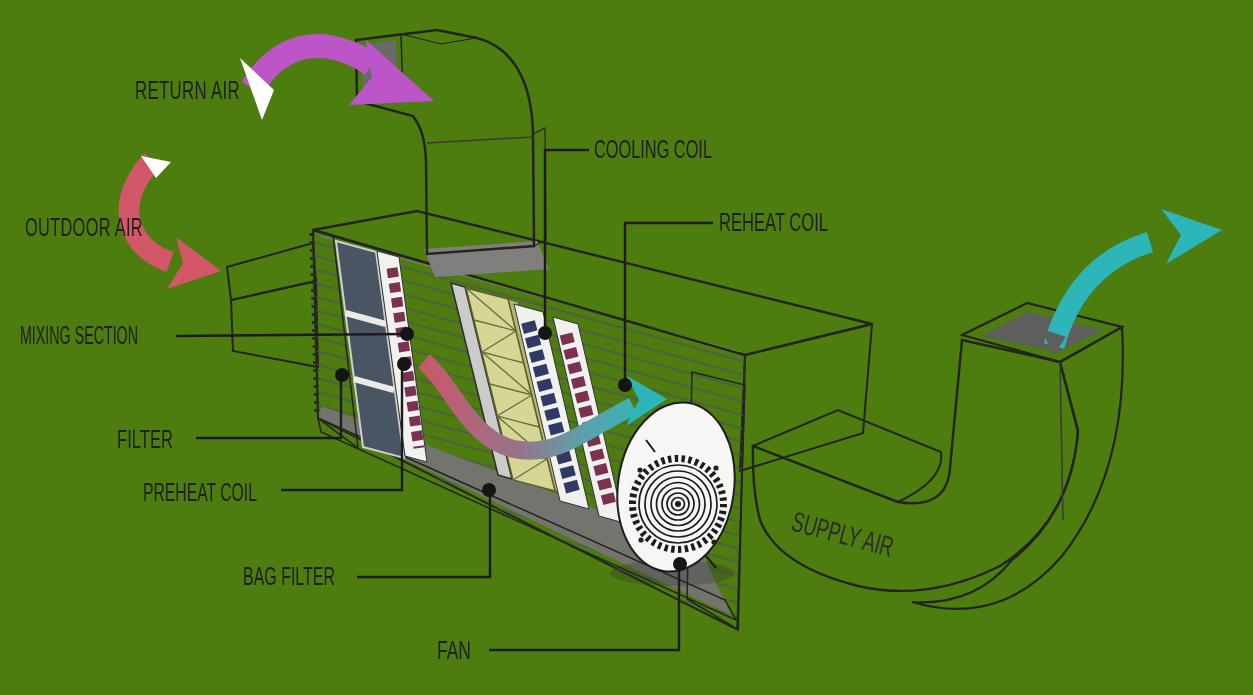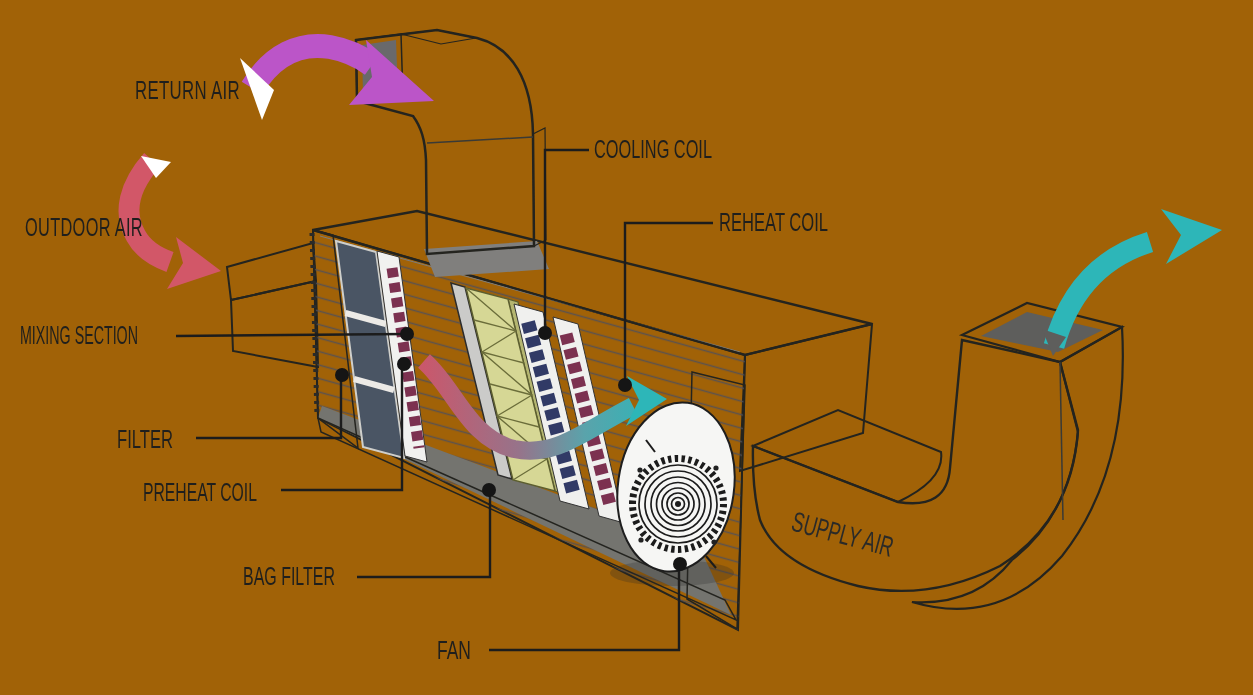--- a/index.html
+++ b/index.html
@@ -1,16 +1,16 @@
 <!DOCTYPE html>
 <html><head>
 <meta charset="utf-8">
 <style>
   html,body{margin:0;padding:0;background:#fff;}
-  .stage{position:relative;width:1253px;height:695px;background:#a16207;overflow:hidden;
+  .stage{position:relative;width:1253px;height:695px;background:#4d7c0f;overflow:hidden;
          font-family:"Liberation Sans", sans-serif;}
   svg{position:absolute;left:0;top:0;}
   .lbl{fill:#1f1f1d;font-family:"Liberation Sans", sans-serif;font-size:26px;letter-spacing:0.5px;}
   .lbl-sm{fill:#1f1f1d;font-family:"Liberation Sans", sans-serif;font-size:25px;}
   .leader{stroke:#1c1c1c;stroke-width:2.4;fill:none;}
   .dot{fill:#151515;}
   .outl{stroke:#24241f;fill:none;}
 </style>
 </head>
 <body>

